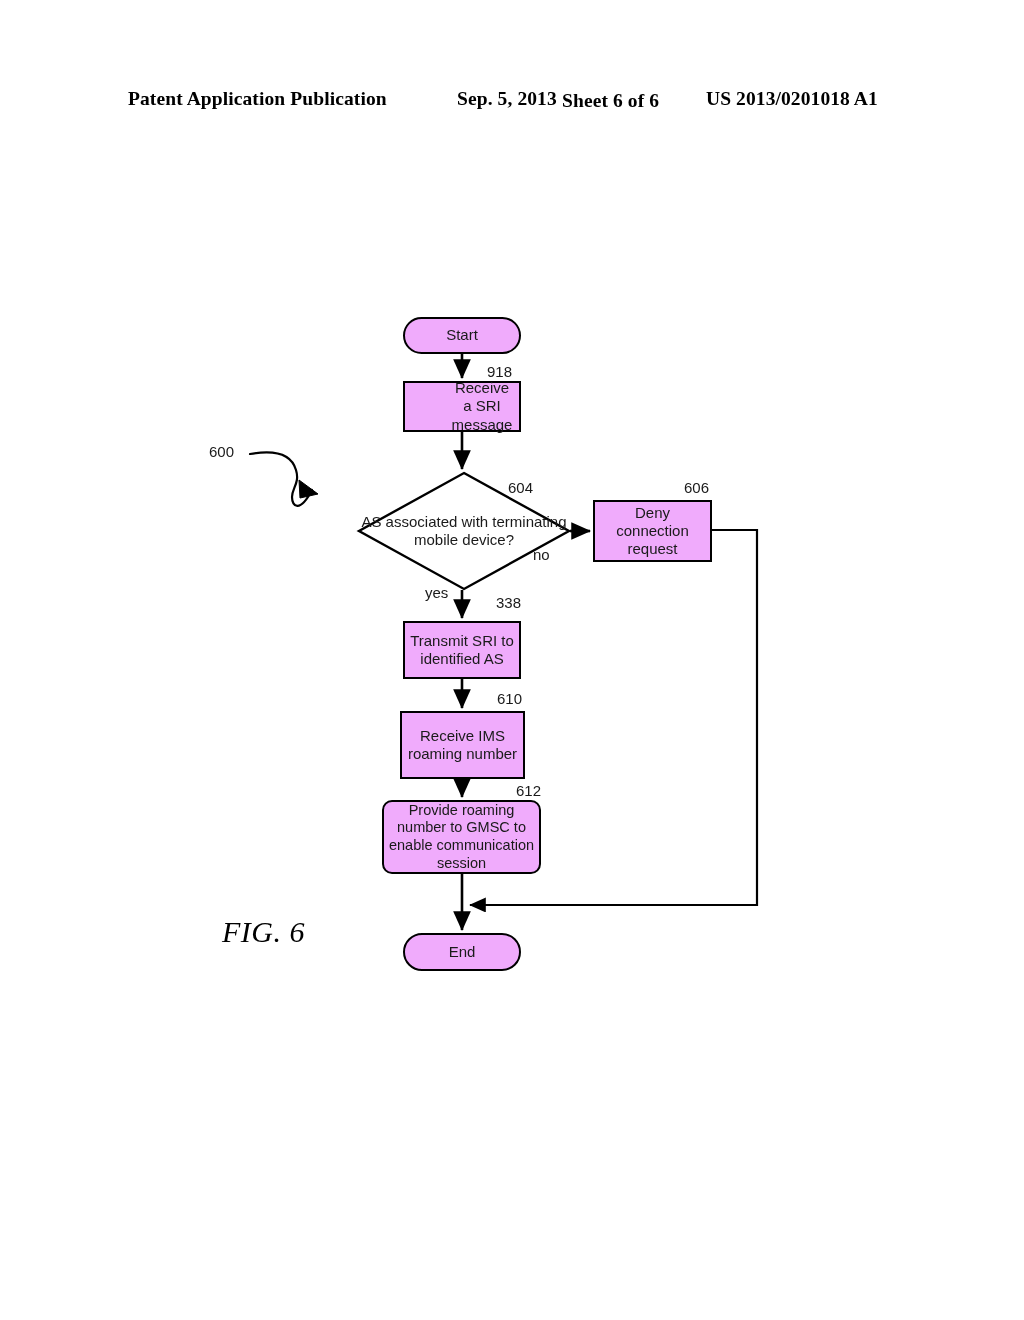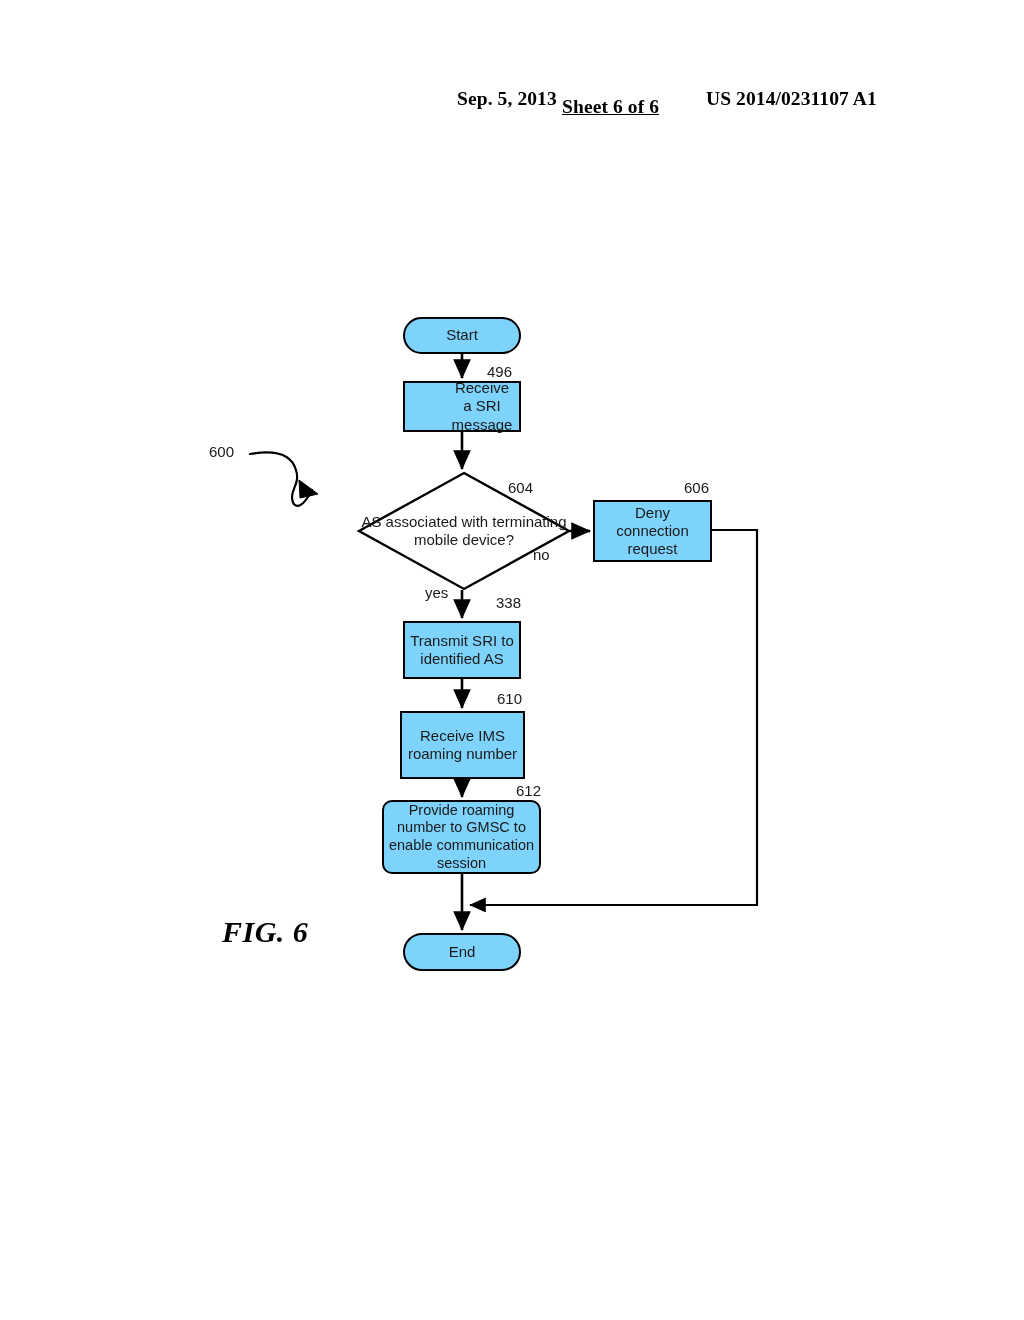--- a/index.html
+++ b/index.html
@@ -24,41 +24,41 @@
     width: 1024px;
     height: 28px;
     font-family: "Liberation Serif", serif;
     font-weight: bold;
     font-size: 19.5px;
     letter-spacing: 0.1px;
     white-space: nowrap;
   }
   #patent-header .h-pub   { position: absolute; left: 128px;  top: 0; }
   #patent-header .h-date  { position: absolute; left: 426px;  top: 0; margin-left: 31px; }
-  #patent-header .h-sheet { position: absolute; left: 562px;  top: 8px; text-decoration: underline; }
+  #patent-header .h-sheet { position: absolute; left: 562px;  top: 2px; }
   #patent-header .h-num   { position: absolute; left: 706px;  top: 0; }
 
   
   #fig-caption {
     position: absolute;
     left: 222px;
     top: 915px;
     font-family: "Liberation Serif", serif;
     font-style: italic;
-    font-weight: bold;
+    font-weight: normal;
     font-size: 30px;
     letter-spacing: 0.5px;
   }
 
   
   .node {
     position: absolute;
     box-sizing: border-box;
     border: 2px solid #000;
-    background: #7dd3fc;
+    background: #f0abfc;
     display: flex;
     align-items: center;
     justify-content: center;
     text-align: center;
     font-size: 15px;
     line-height: 1.22;
     color: #1a1a1a;
   }
   .node.terminal {
     border-radius: 22px;
@@ -129,23 +129,24 @@
     top: 0;
     width: 1024px;
     height: 1320px;
     pointer-events: none;
   }
 </style>
 </head>
 <body>
 
 <div id="patent-header">
+  <span class="h-pub">Patent Application Publication</span>
   <span class="h-date">Sep. 5, 2013</span>
   <span class="h-sheet">Sheet 6 of 6</span>
-  <span class="h-num">US 2014/0231107 A1</span>
+  <span class="h-num">US 2013/0201018 A1</span>
 </div>
 
 <svg id="connectors" viewBox="0 0 1024 1320" width="1024" height="1320" xmlns="http://www.w3.org/2000/svg">
   <defs>
     <marker id="arrowhead" markerWidth="9" markerHeight="9" refX="7.2" refY="3.4" orient="auto" markerUnits="strokeWidth">
       <path d="M0,0 L7.6,3.4 L0,6.8 z" fill="#000"></path>
     </marker>
     <marker id="arrowhead-thin" markerWidth="10" markerHeight="10" refX="8" refY="3.2" orient="auto" markerUnits="strokeWidth">
       <path d="M0,0 L8,3.2 L0,6.4 z" fill="#000"></path>
     </marker>
@@ -200,21 +201,21 @@
 
 <div class="node" id="node-612">
   <span class="node-label">Provide roaming number to GMSC to enable communication session</span>
 </div>
 
 <div class="node terminal" id="node-end">
   <span class="node-label">End</span>
 </div>
 
 <span class="ref-num" id="ref-600">600</span>
-<span class="ref-num" id="ref-602">496</span>
+<span class="ref-num" id="ref-602">918</span>
 <span class="ref-num" id="ref-604">604</span>
 <span class="ref-num" id="ref-606">606</span>
 <span class="ref-num" id="ref-608">338</span>
 <span class="ref-num" id="ref-610">610</span>
 <span class="ref-num" id="ref-612">612</span>
 
 <span class="branch-label" id="label-yes">yes</span>
 <span class="branch-label" id="label-no">no</span>
 
 <div id="fig-caption">FIG. 6</div>

